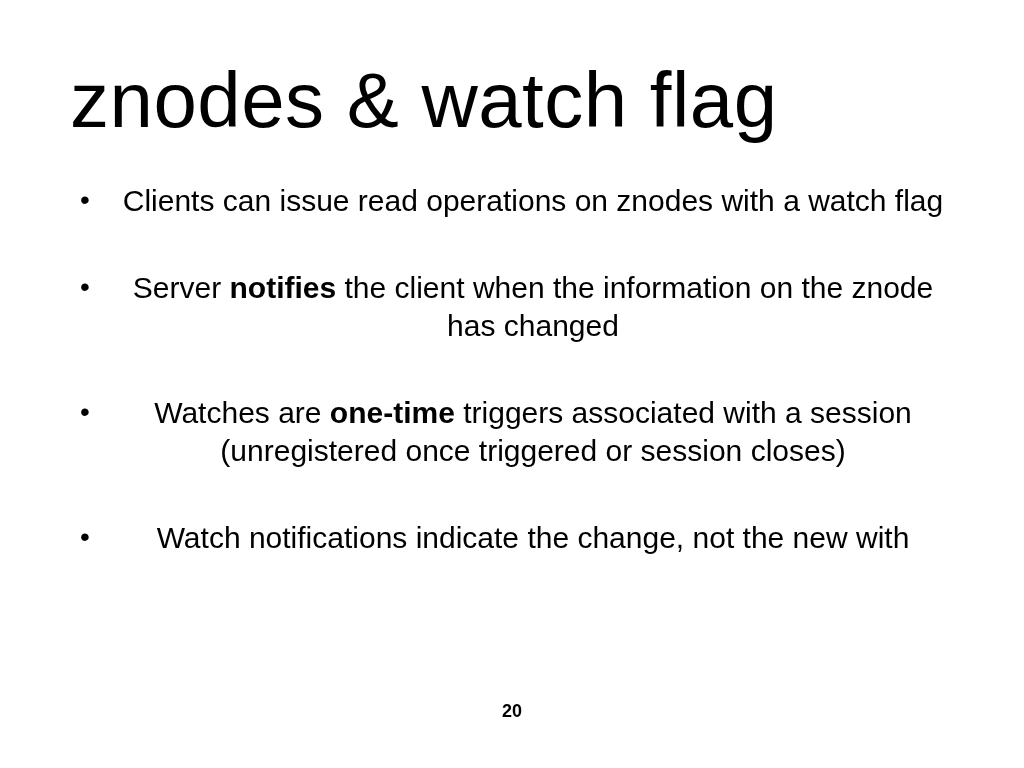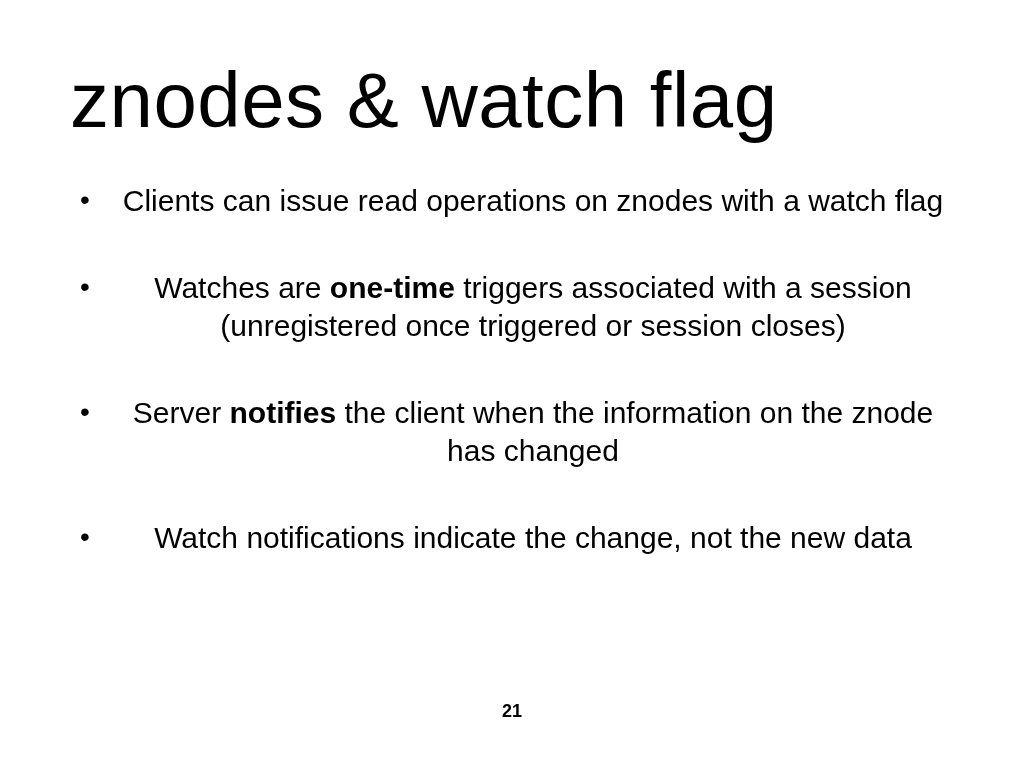--- a/index.html
+++ b/index.html
@@ -63,24 +63,24 @@
 <body>
 
 <div class="slide">
   <h1 class="title">znodes &amp; watch flag</h1>
 
   <ul class="body">
     <li>
       <span>Clients can issue read operations on znodes with a watch flag</span><span class="bold"></span><span></span>
     </li>
     <li>
+      <span>Server </span><span class="bold">notifies</span><span> the client when the information on the znode has changed</span>
+    </li>
+    <li>
       <span>Watches are </span><span class="bold">one-time</span><span> triggers associated with a session (unregistered once triggered or session closes)</span>
     </li>
     <li>
-      <span>Server </span><span class="bold">notifies</span><span> the client when the information on the znode has changed</span>
-    </li>
-    <li>
-      <span>Watch notifications indicate the change, not the new data</span><span class="bold"></span><span></span>
+      <span>Watch notifications indicate the change, not the new with</span><span class="bold"></span><span></span>
     </li>
   </ul>
 
-  <div class="pagenum">21</div>
+  <div class="pagenum">20</div>
 </div>
 
 </body></html>

